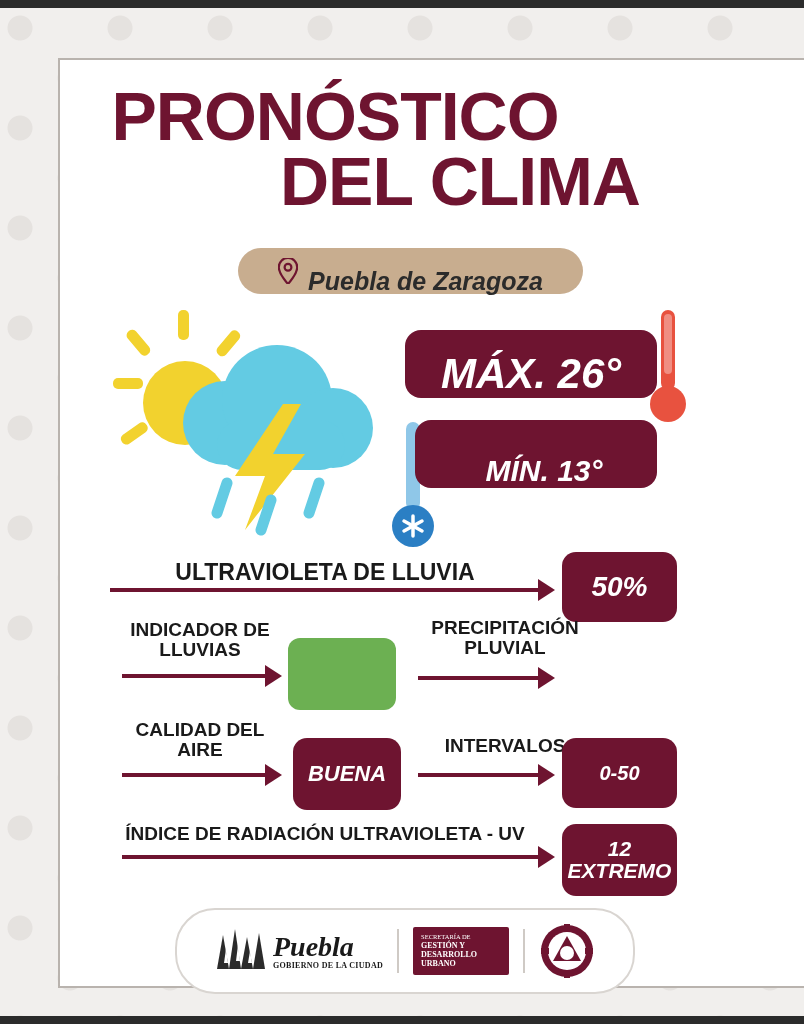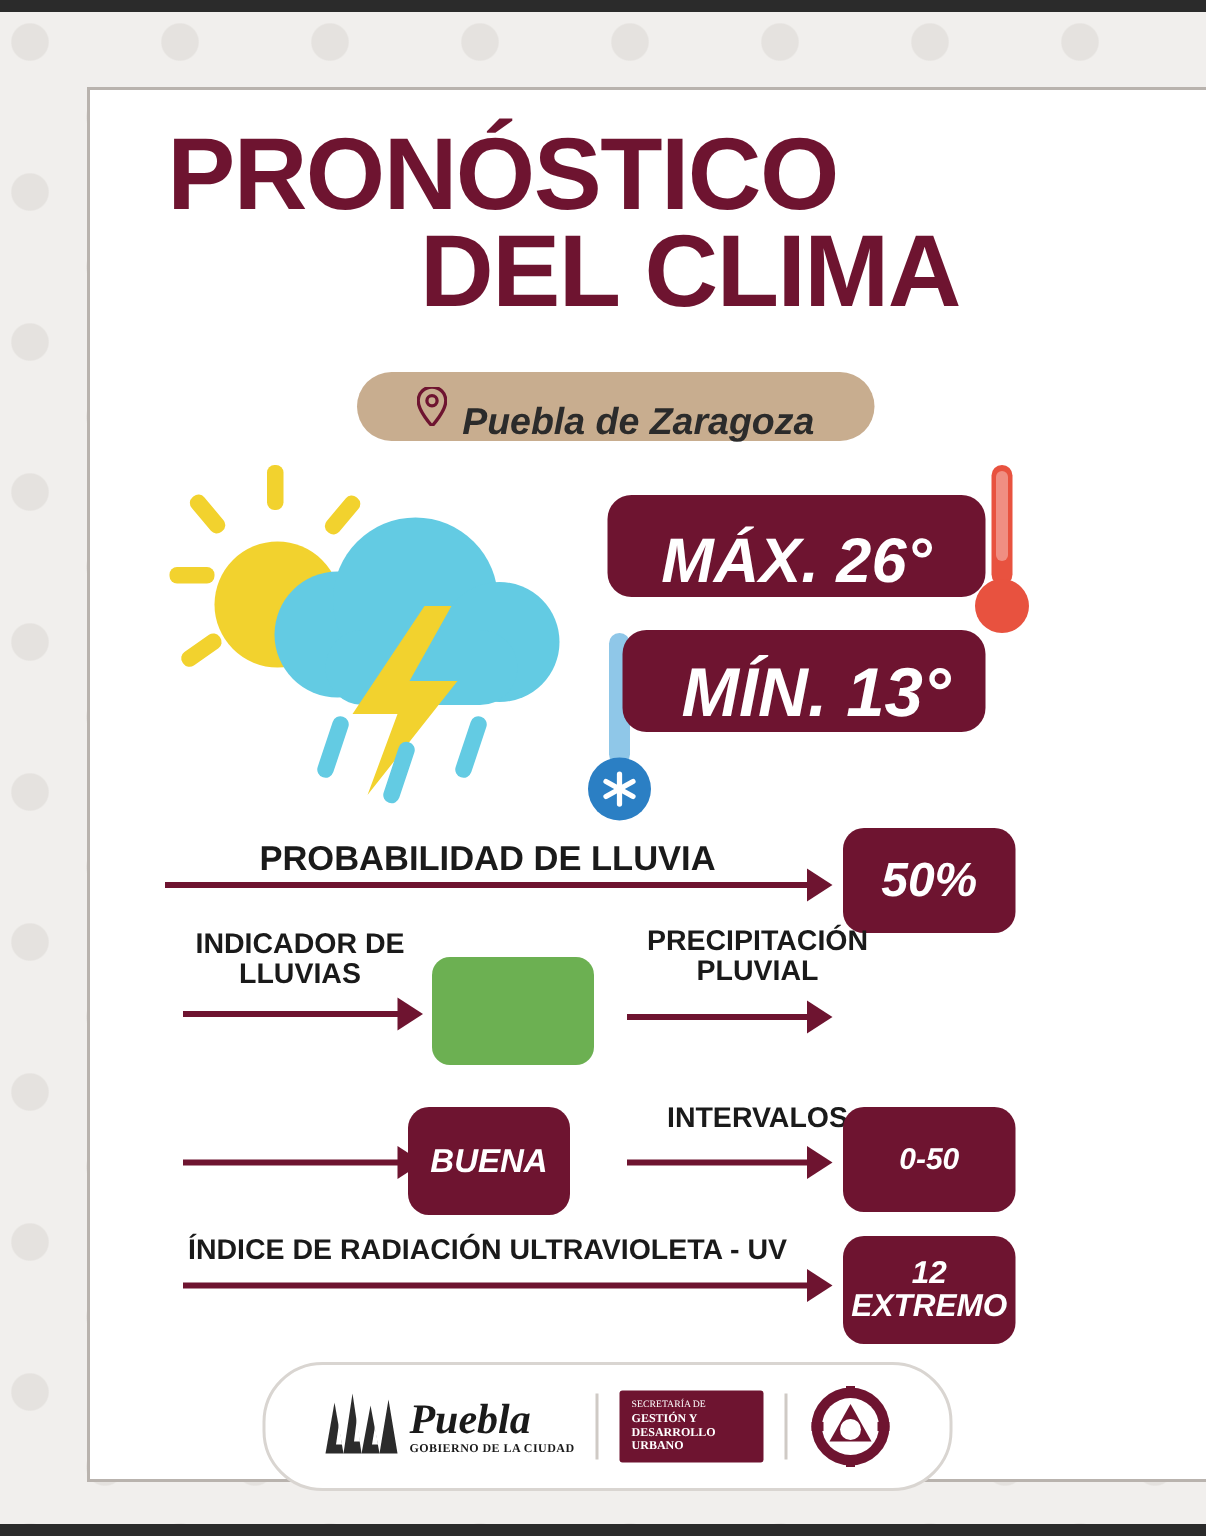--- a/index.html
+++ b/index.html
@@ -75,21 +75,21 @@
 
   
   .temp-pill {
     position: absolute;
     background: #6e1430;
     border-radius: 16px;
     display: flex; align-items: flex-end; justify-content: center;
     color: #ffffff; font-weight: bold; font-style: italic;
   }
   .temp-max { left: 345px; top: 270px; width: 252px; height: 68px; font-size: 42px; }
-  .temp-min { left: 355px; top: 360px; width: 242px; height: 68px; font-size: 46px; padding-left: 16px; }
+  .temp-min { left: 355px; top: 360px; width: 242px; height: 68px; font-size: 30px; padding-left: 16px; }
 
   .thermo-hot { position: absolute; left: 588px; top: 248px; width: 40px; height: 120px; }
   .thermo-cold { position: absolute; left: 330px; top: 360px; width: 46px; height: 135px; }
 
   
   .row-label {
     position: absolute;
     color: #1a1a1a; font-weight: bold; text-align: center;
     line-height: 1.05;
   }
@@ -209,43 +209,47 @@
 
     <div class="temp-pill temp-max">
       <span>MÁX. 26°</span>
     </div>
     <div class="temp-pill temp-min">
       <span>MÍN. 13°</span>
     </div>
 
     <div class="arrow-line" style="left:50px; top:528px; width:430px;"></div>
     <div class="arrow-head" style="left:478px; top:519px;"></div>
-    <div class="row-label" style="left:50px; top:500px; width:430px; font-size:23px;">PROBABILIDAD DE LLUVIA</div>
-    <div class="val-box" style="left:502px; top:492px; width:115px; height:70px; font-size:32px;">
+    <div class="row-label" style="left:50px; top:500px; width:430px; font-size:23px;">ULTRAVIOLETA DE LLUVIA</div>
+    <div class="val-box" style="left:502px; top:492px; width:115px; height:70px; font-size:28px;">
       <span>50%</span>
     </div>
 
     <div class="row-label" style="left:40px; top:560px; width:200px; font-size:19px;">
       <div>INDICADOR DE</div>
       <div>LLUVIAS</div>
     </div>
     <div class="arrow-line" style="left:62px; top:614px; width:145px;"></div>
     <div class="arrow-head" style="left:205px; top:605px;"></div>
     <div class="green-box" style="left:228px; top:578px; width:108px; height:72px;"></div>
 
     <div class="row-label" style="left:340px; top:558px; width:210px; font-size:19px;">
       <div>PRECIPITACIÓN</div>
       <div>PLUVIAL</div>
     </div>
     <div class="arrow-line" style="left:358px; top:616px; width:122px;"></div>
     <div class="arrow-head" style="left:478px; top:607px;"></div>
 
+    <div class="row-label" style="left:40px; top:660px; width:200px; font-size:19px;">
+      <div>CALIDAD DEL</div>
+      <div>AIRE</div>
+    </div>
     <div class="arrow-line" style="left:62px; top:713px; width:145px;"></div>
     <div class="arrow-head" style="left:205px; top:704px;"></div>
-    <div class="val-box" style="left:212px; top:678px; width:108px; height:72px; font-size:22px;">
+    <div class="val-box" style="left:233px; top:678px; width:108px; height:72px; font-size:22px;">
       <span>BUENA</span>
     </div>
 
     <div class="row-label" style="left:340px; top:676px; width:210px; font-size:19px;">INTERVALOS</div>
     <div class="arrow-line" style="left:358px; top:713px; width:122px;"></div>
     <div class="arrow-head" style="left:478px; top:704px;"></div>
     <div class="val-box" style="left:502px; top:678px; width:115px; height:70px; font-size:20px;">
       <span>0-50</span>
     </div>
 

